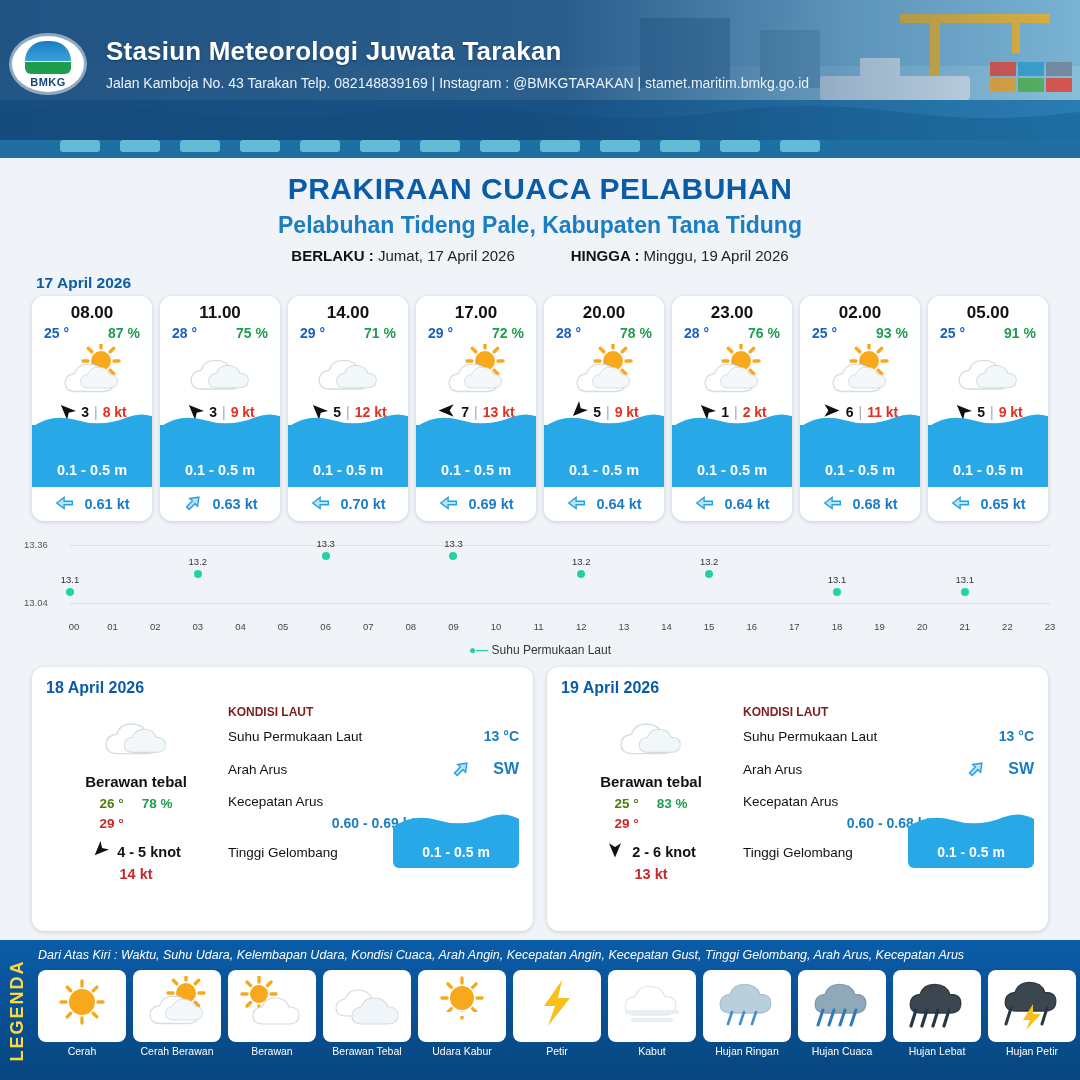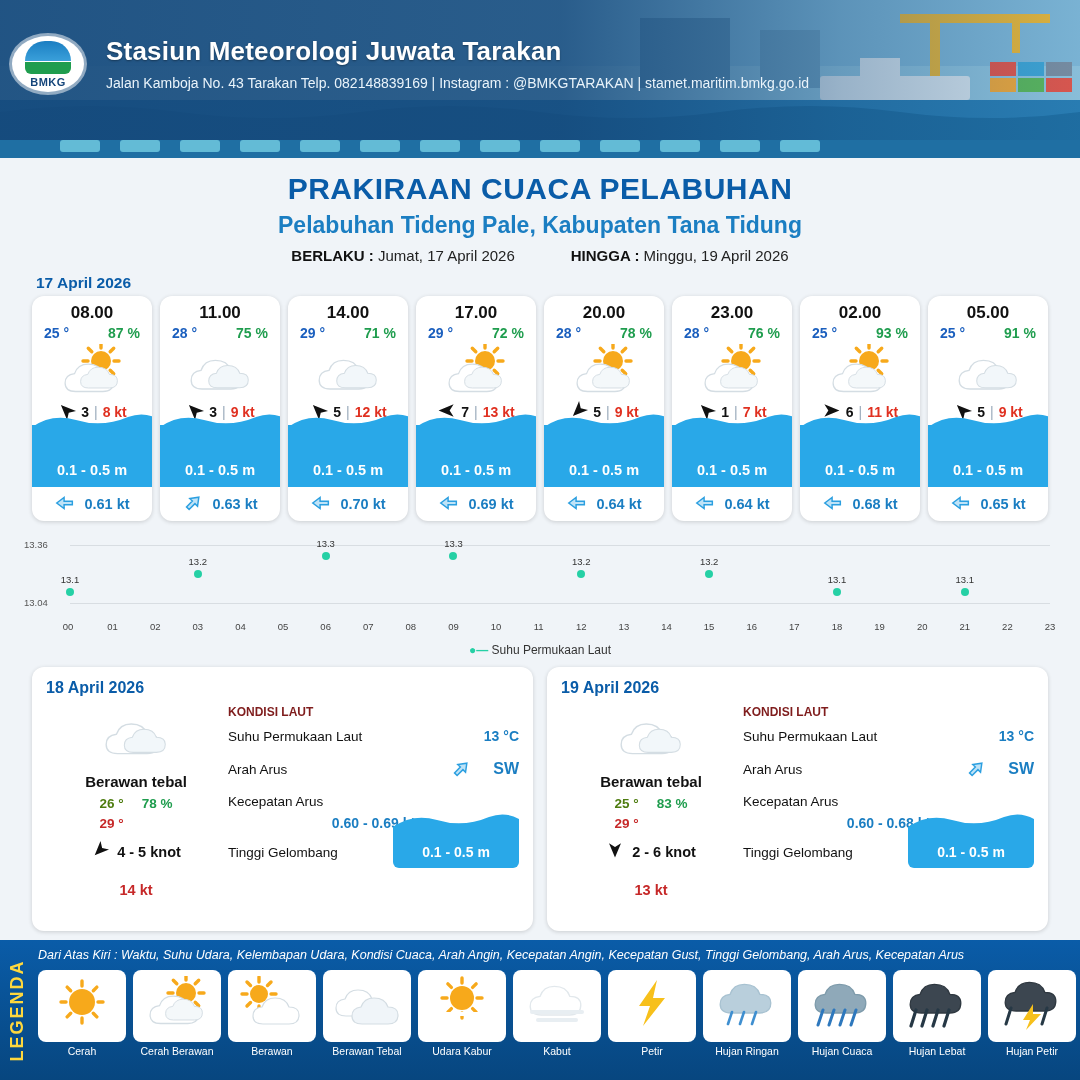--- a/index.html
+++ b/index.html
@@ -92,21 +92,21 @@
   .day-date { font-size:16px; font-weight:bold; color:#0a5ca8; }
   .day-left { position:absolute; left:14px; top:40px; width:180px; text-align:center; }
   .day-cond { font-size:15px; font-weight:bold; color:#111; margin-top:4px; }
   .day-temps { display:flex; justify-content:center; gap:18px; margin-top:4px; }
   .day-temps .col { font-size:13.5px; font-weight:bold; line-height:1.45; }
   .day-temps .tmin { color:#4d7c0f; }
   .day-temps .tmax { color:#c62828; }
   .day-hum { font-size:19px; font-weight:bold; color:#1f9d4e; }
   .day-wind { display:flex; align-items:center; justify-content:center; gap:8px; margin-top:8px;
               font-size:14.5px; font-weight:bold; color:#111; }
-  .day-gust { font-size:14.5px; font-weight:bold; color:#c62828; margin-top:20px; }
+  .day-gust { font-size:14.5px; font-weight:bold; color:#c62828; margin-top:4px; }
   .day-right { position:absolute; left:196px; top:38px; right:14px; }
   .kl-title { font-size:12px; font-weight:bold; color:#7f1d1d; margin-bottom:9px; }
   .kl-row { display:flex; justify-content:space-between; align-items:center; font-size:13.5px; color:#111; margin-bottom:14px; }
   .kl-val { color:#1b7ec2; font-weight:bold; font-size:14px; }
   .kl-cur { display:flex; align-items:center; gap:21px; color:#1b7ec2; font-weight:bold; font-size:16px; }
   .kl-wave {
     position:absolute; right:0; bottom:-6px; width:126px; height:44px;
     background:#29a8e8; border-radius:6px; overflow:visible;
   }
   .kl-wave .crest { position:absolute; top:-11px; left:0; width:100%; height:16px; }
@@ -451,21 +451,21 @@
     <path d="M12 30 Q2 30 2 22 Q2 14 11 13 Q14 4 24 4 Q35 4 38 13 Q48 13 48 21 Q48 30 38 30 Z" fill="#f4f8fa" stroke="#d4dde3" stroke-width="1.2"></path>
           </g>
         </svg>
       </div>
     <div class="c-wind">
       <span><svg width="19" height="19" viewBox="0 0 24 24" style="transform:rotate(315deg)">
     <path d="M12 2 L20 21 L12 16 L4 21 Z" fill="#111"></path>
           </svg></span>
       <span class="sp">1</span>
       <span class="bar">|</span>
-      <span class="gust">7 kt</span>
+      <span class="gust">2 kt</span>
     </div>
     <div class="c-wave">
       <div class="crest"><svg width="126" height="20" viewBox="0 0 126 20" preserveAspectRatio="none">
     <path d="M0 14 Q20 0 44 7 Q70 15 96 4 Q112 -2 126 6 L126 20 L0 20 Z" fill="#29a8e8"></path>
           </svg></div>
       <div class="txt">0.1 - 0.5 m</div>
     </div>
     <div class="c-cur">
       <span><svg width="22" height="22" viewBox="0 0 24 24" style="transform:rotate(270deg)">
     <path d="M12 3 L18 11 L14 11 L14 20 L10 20 L10 11 L6 11 Z" fill="#bfe3f7" stroke="#2b9fe0" stroke-width="1.6"></path>
@@ -556,21 +556,21 @@
       <span>0.65 kt</span>
     </div>
     </div>
   </div>
 
 <div class="chart" id="chart">
     <div class="ylab" style="top:4px">13.36</div>
     <div class="ylab" style="top:62px">13.04</div>
     <div class="gl" style="top:10px"></div>
     <div class="gl" style="top:68px"></div>
-    <div class="xt" style="left:44px">00</div>
+    <div class="xt" style="left:50px">00</div>
     <div class="xt" style="left:88.6086956521739px">01</div>
     <div class="xt" style="left:131.2173913043478px">02</div>
     <div class="xt" style="left:173.82608695652175px">03</div>
     <div class="xt" style="left:216.43478260869566px">04</div>
     <div class="xt" style="left:259.04347826086956px">05</div>
     <div class="xt" style="left:301.6521739130435px">06</div>
     <div class="xt" style="left:344.2608695652174px">07</div>
     <div class="xt" style="left:386.8695652173913px">08</div>
     <div class="xt" style="left:429.47826086956525px">09</div>
     <div class="xt" style="left:472.0869565217391px">10</div>
@@ -816,36 +816,36 @@
               <circle cx="35" cy="22" r="12" fill="#f7a91b"></circle>
               <rect x="8" y="36" width="54" height="4" rx="2" fill="#ffffff"></rect>
               <rect x="14" y="44" width="42" height="4" rx="2" fill="#ffffff"></rect>
             </svg></span>
     </div>
     <div class="leg-cap">Udara Kabur</div>
       </div>
       <div class="leg-item">
         <div class="leg-box">
       <span><svg width="70" height="56" viewBox="0 0 70 56">
+              <path d="M40 4 L22 30 L33 30 L26 50 L48 22 L36 22 Z" fill="#f7c01b"></path>
+            </svg></span>
+    </div>
+    <div class="leg-cap">Petir</div>
+      </div>
+      <div class="leg-item">
+        <div class="leg-box">
+      <span><svg width="70" height="56" viewBox="0 0 70 56">
               <g transform="translate(6,6) scale(1.1)">
     <path d="M12 30 Q2 30 2 22 Q2 14 11 13 Q14 4 24 4 Q35 4 38 13 Q48 13 48 21 Q48 30 38 30 Z" fill="#ffffff" stroke="#e2e8ec" stroke-width="1.2"></path>
               </g>
               <rect x="8" y="34" width="54" height="4" rx="2" fill="#e8eef2"></rect>
               <rect x="14" y="42" width="42" height="4" rx="2" fill="#e8eef2"></rect>
             </svg></span>
     </div>
     <div class="leg-cap">Kabut</div>
-      </div>
-      <div class="leg-item">
-        <div class="leg-box">
-      <span><svg width="70" height="56" viewBox="0 0 70 56">
-              <path d="M40 4 L22 30 L33 30 L26 50 L48 22 L36 22 Z" fill="#f7c01b"></path>
-            </svg></span>
-    </div>
-    <div class="leg-cap">Petir</div>
       </div>
       <div class="leg-item">
         <div class="leg-box">
       <span><svg width="70" height="56" viewBox="0 0 70 56">
               <g transform="translate(6,4) scale(1.1)">
     <path d="M12 30 Q2 30 2 22 Q2 14 11 13 Q14 4 24 4 Q35 4 38 13 Q48 13 48 21 Q48 30 38 30 Z" fill="#b9cfdc" stroke="#a8c2d1" stroke-width="1.2"></path>
               </g>
               <g stroke="#3f8fd0" stroke-width="2.6" stroke-linecap="round">
                 <line x1="20" y1="36" x2="16" y2="48"></line>
                 <line x1="32" y1="36" x2="28" y2="48"></line>

